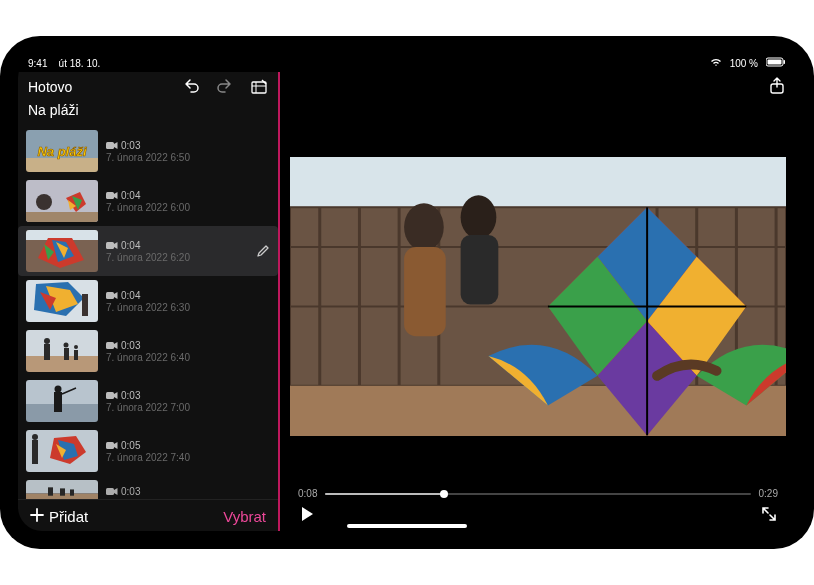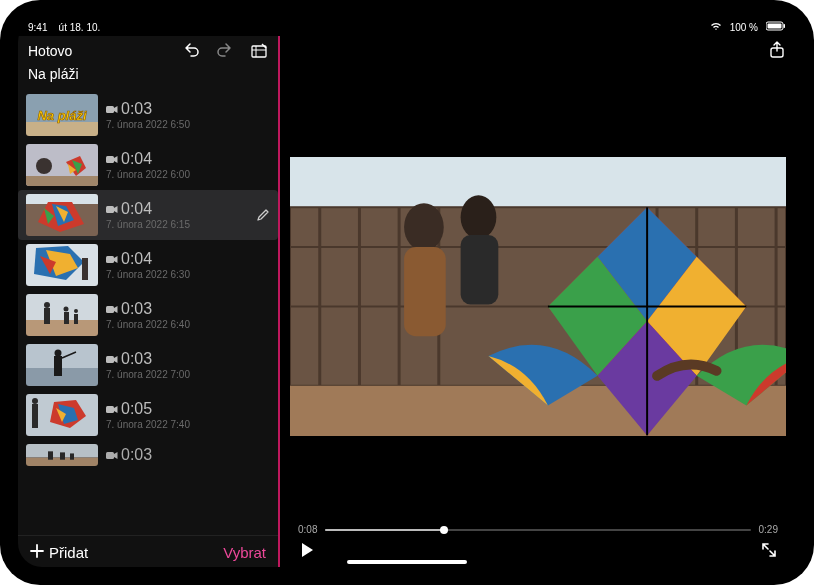--- a/index.html
+++ b/index.html
@@ -7,21 +7,21 @@
     width: 814px;
     height: 585px;
     background: #fff;
     font-family: -apple-system, "Helvetica Neue", Arial, sans-serif;
     display: flex;
     align-items: center;
     justify-content: center;
   }
   .ipad-frame {
     width: 814px;
-    height: 585px;
+    height: 513px;
     background: #000;
     border-radius: 40px;
     padding: 18px;
     position: relative;
   }
   .screen {
     width: 100%;
     height: 100%;
     background: #000;
     border-radius: 24px;
@@ -111,21 +111,21 @@
     gap: 1px;
     flex: 1;
   }
   .clip-top-line {
     display: flex; align-items: center; gap: 3px;
   }
   .cam-icon {
     width: 12px; height: 9px; display: inline-flex;
   }
   .clip-dur {
-    color: #bdbdbd; font-size: 16px;
+    color: #bdbdbd; font-size: 10px;
   }
   .clip-date {
     color: #6a6a6a; font-size: 10px;
   }
   .edit-pencil {
     width: 14px; height: 14px;
     color: #bbb;
   }
   .sidebar-bottom {
     display: flex;
@@ -328,21 +328,21 @@
             <div class="clip-meta">
               <div class="clip-top-line">
                 <span class="cam-icon">
                     <svg viewBox="0 0 12 9">
                       <rect x="0" y="1" width="8" height="7" rx="1.5" fill="#bdbdbd"></rect>
                       <path d="M8 3 L11.5 1 V8 L8 6 Z" fill="#bdbdbd"></path>
                     </svg>
                   </span>
                 <span class="clip-dur">0:04</span>
               </div>
-              <span class="clip-date">7. února 2022 6:15</span>
+              <span class="clip-date">7. února 2022 6:20</span>
             </div>
             <div class="edit-pencil">
               <svg viewBox="0 0 14 14">
                   <path d="M2 12 L3 9 L10 2 L12 4 L5 11 Z" fill="none" stroke="#ccc" stroke-width="1.3" stroke-linejoin="round"></path>
                 </svg>
             </div>
           </div>
 
           <div class="clip-row">
             <div class="thumb">

